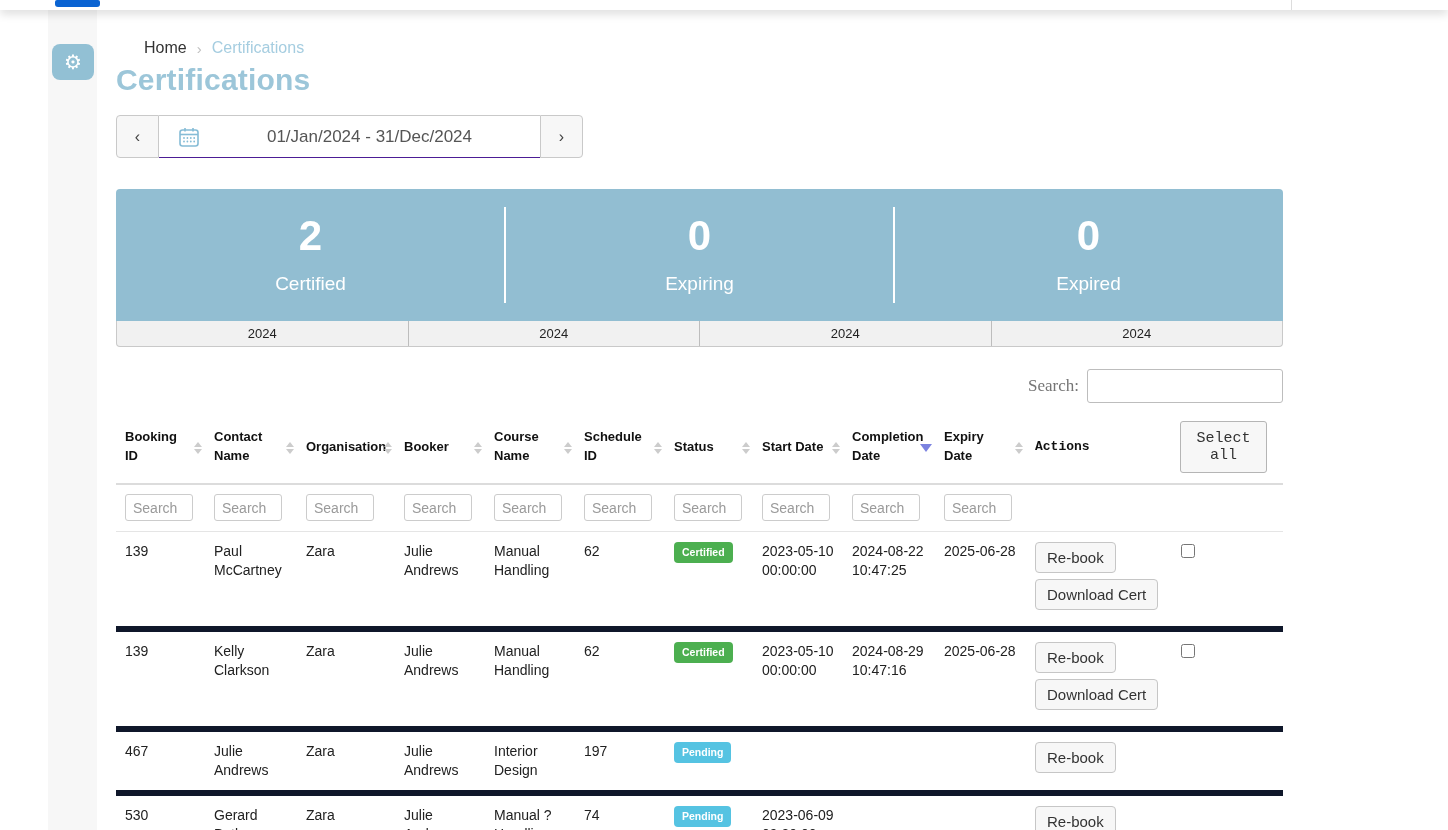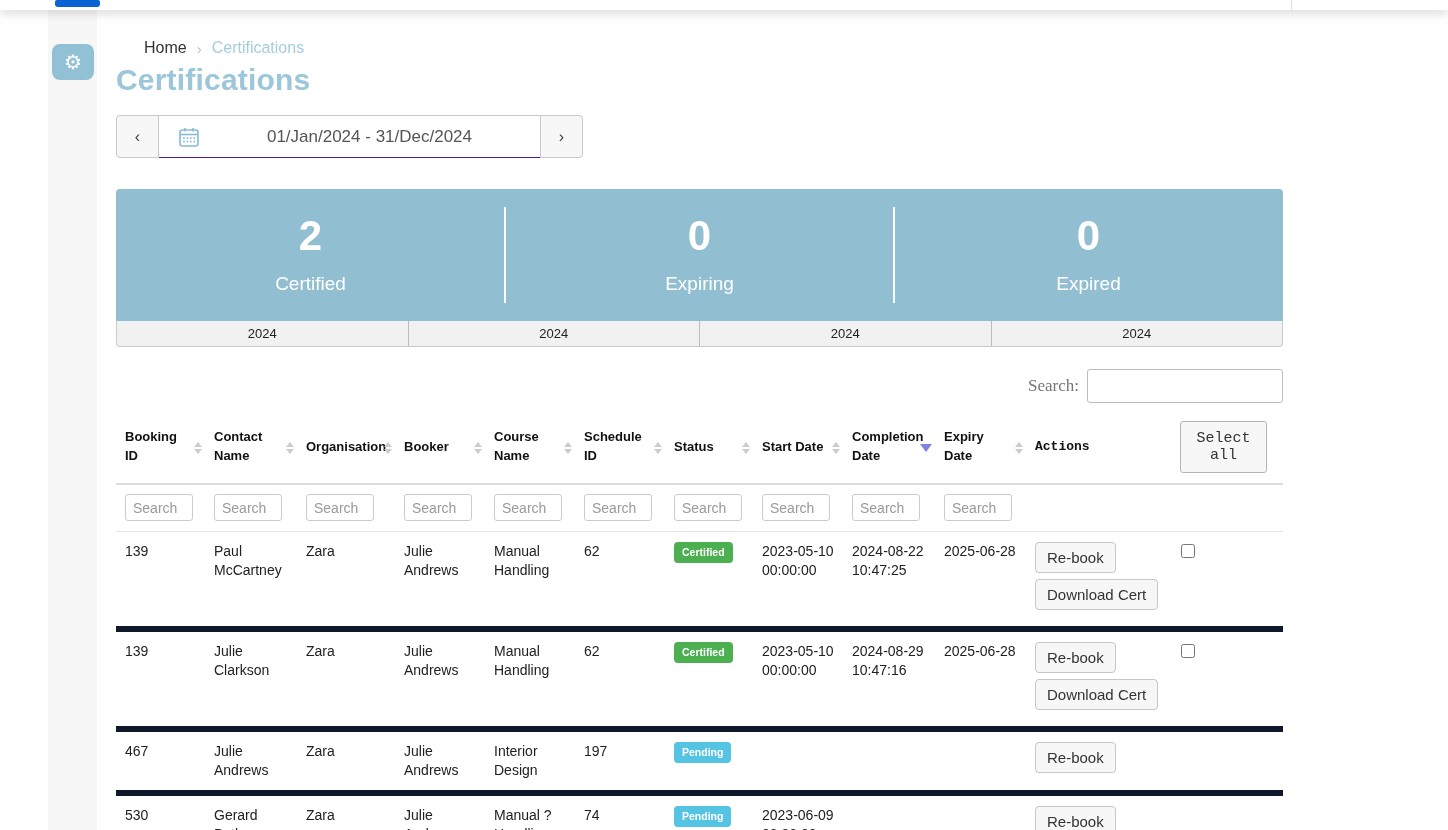--- a/index.html
+++ b/index.html
@@ -264,21 +264,21 @@
             <td>2024-08-22 10:47:25</td>
             <td>2025-06-28</td>
             <td>
               <button class="action-btn">Re-book</button>
               <button class="action-btn">Download Cert</button>
             </td>
             <td class="check-cell"><input type="checkbox" style=""></td>
           </tr>
           <tr>
             <td>139</td>
-            <td>Julie Clarkson</td>
+            <td>Kelly Clarkson</td>
             <td>Zara</td>
             <td>Julie Andrews</td>
             <td>Manual Handling</td>
             <td>62</td>
             <td><span class="badge" style="background: rgb(76, 175, 80);">Certified</span></td>
             <td>2023-05-10 00:00:00</td>
             <td>2024-08-29 10:47:16</td>
             <td>2025-06-28</td>
             <td>
               <button class="action-btn">Re-book</button>

